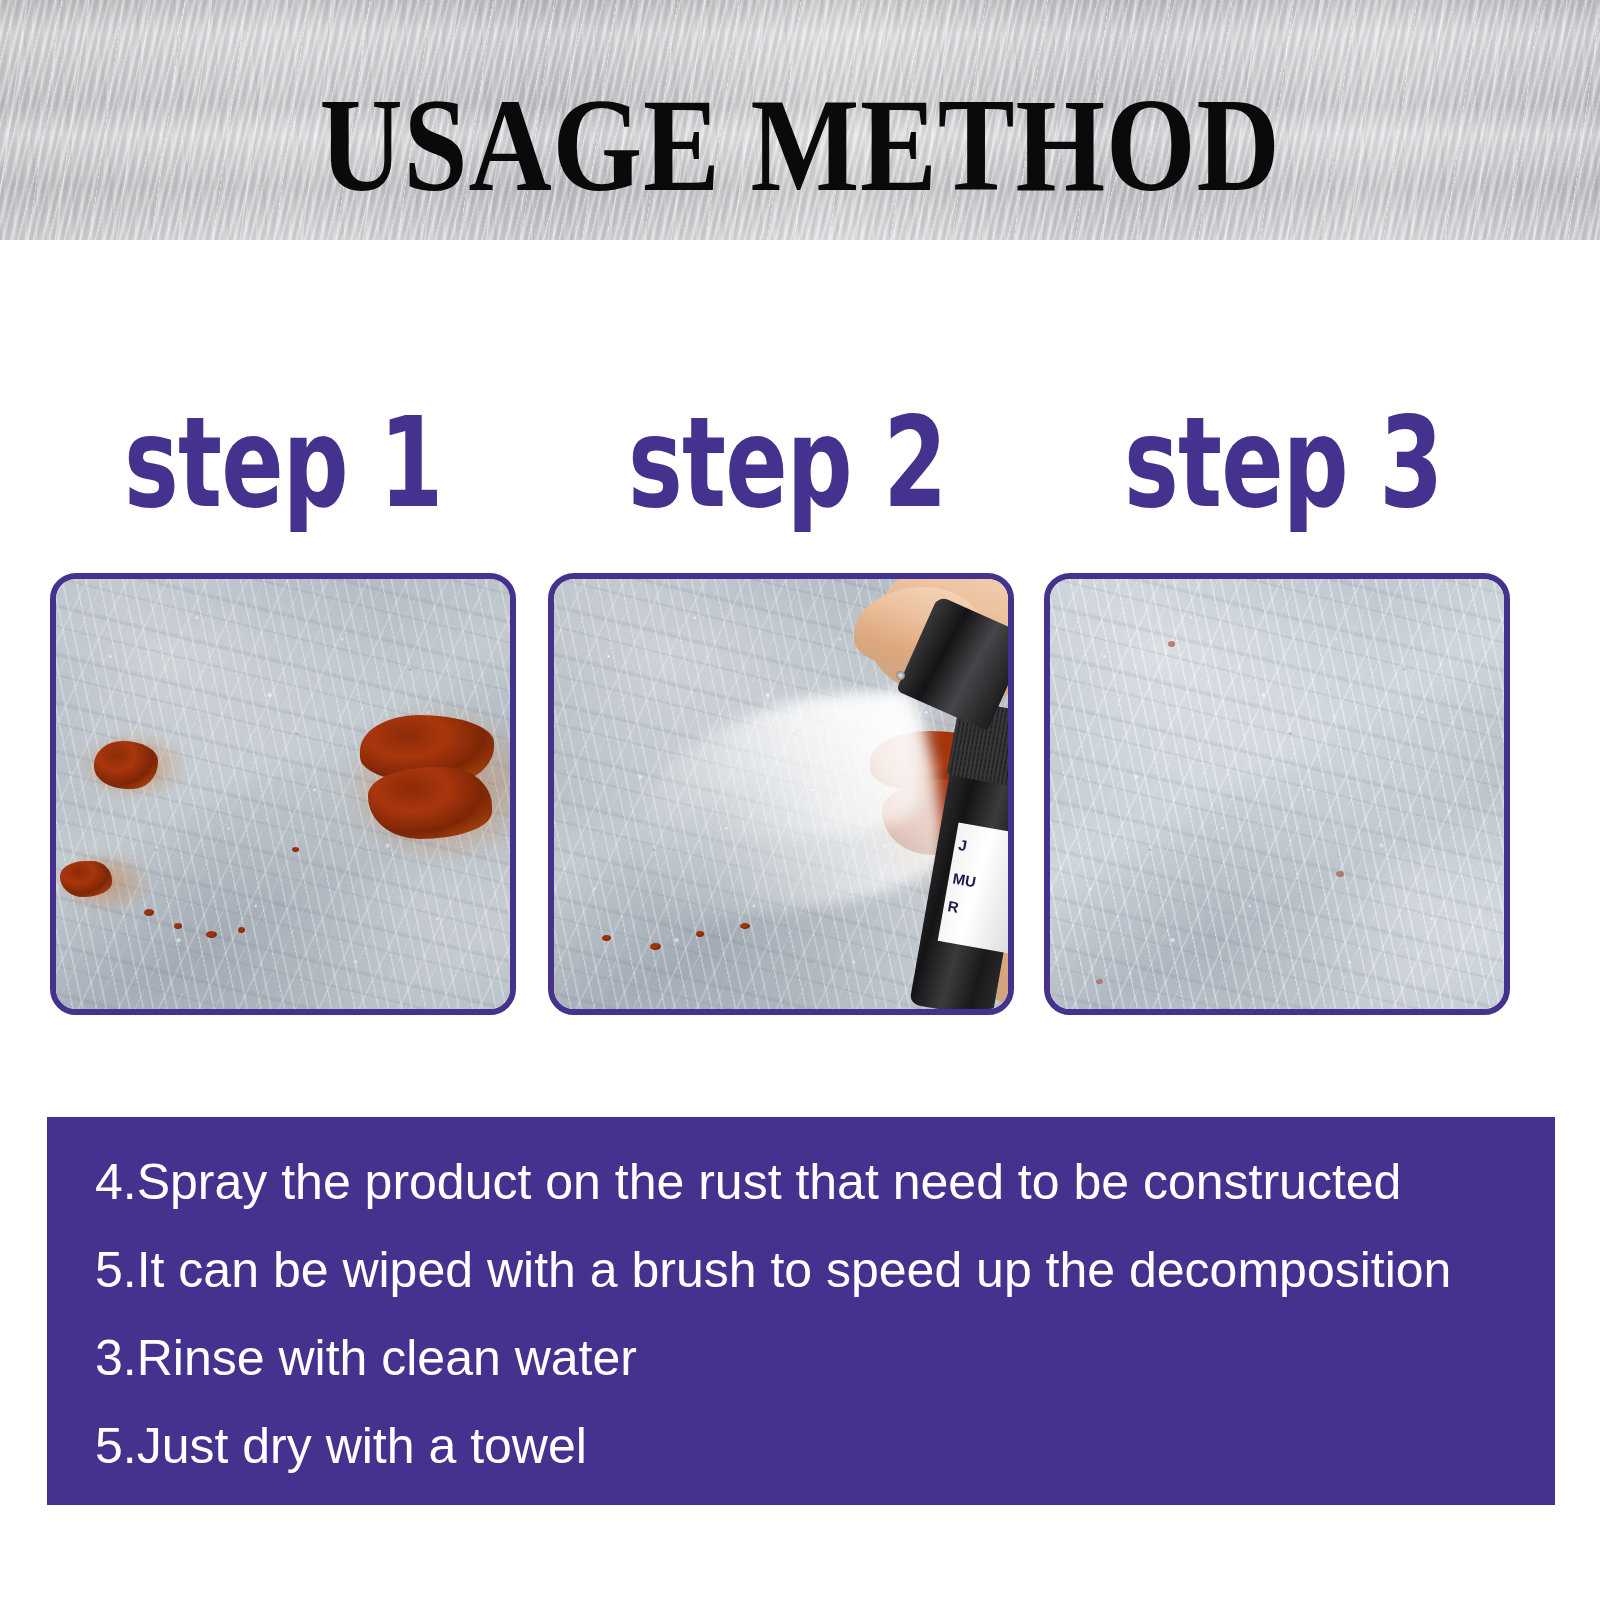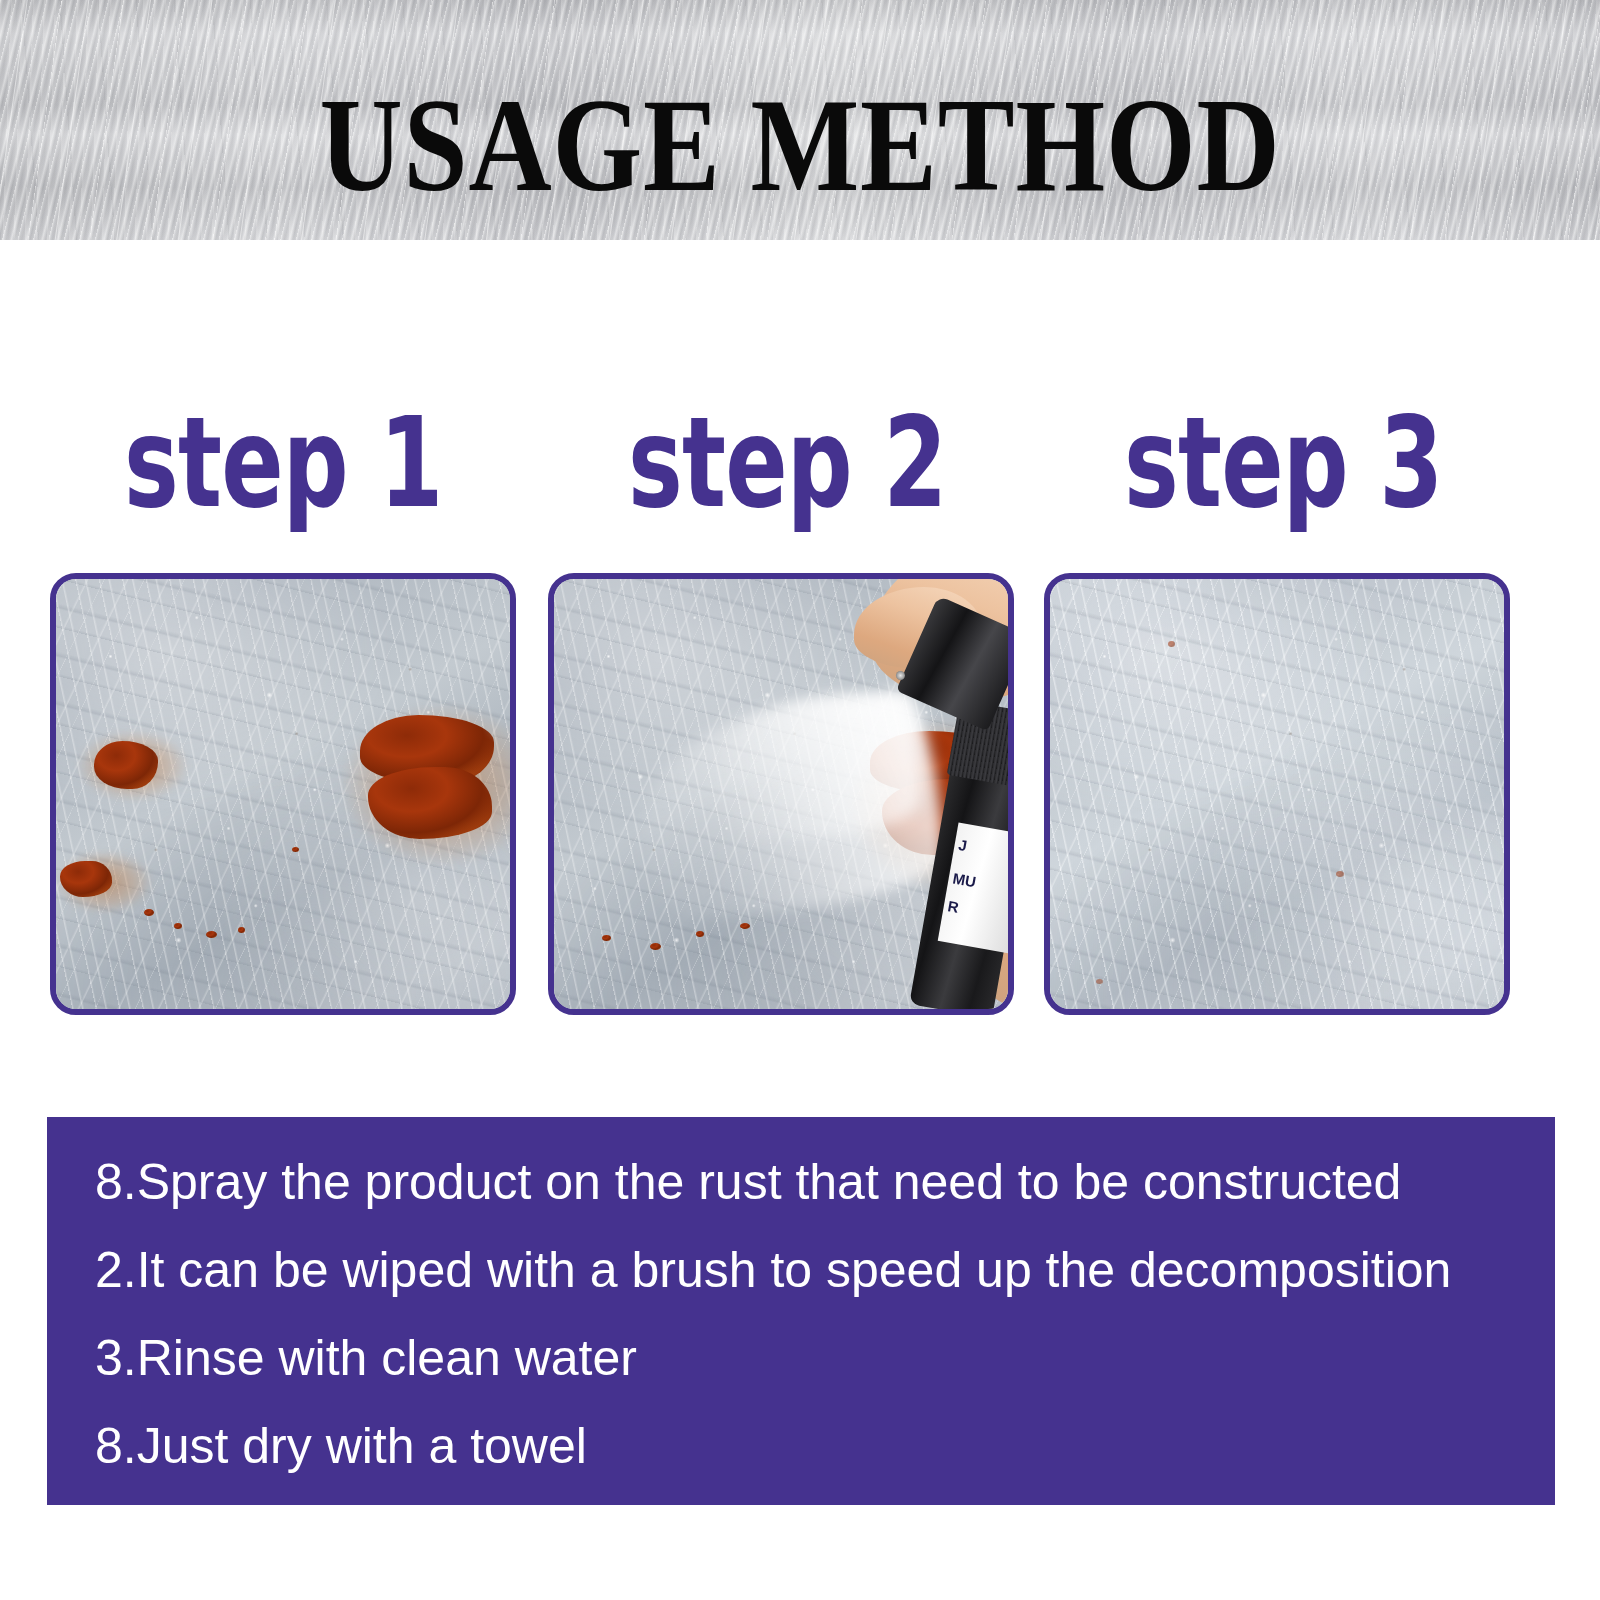--- a/index.html
+++ b/index.html
@@ -367,18 +367,18 @@
     <div class="metal-tex" style="filter: brightness(1.06) saturate(0.9);"></div>
     <div class="metal-speckle"></div>
     <div class="rust" style="left:118px; top:62px; width:7px; height:6px; border-radius:50%; opacity:.55;"></div>
     <div class="rust" style="left:286px; top:292px; width:8px; height:6px; border-radius:50%; opacity:.5;"></div>
     <div class="rust" style="left:46px; top:400px; width:7px; height:5px; border-radius:50%; opacity:.45;"></div>
   </div>
 </div>
 
 <div id="instructions-block">
   <ul id="instructions-list">
-    <li>8.Spray the product on the rust that need to be constructed</li>
-    <li>2.It can be wiped with a brush to speed up the decomposition</li>
+    <li>4.Spray the product on the rust that need to be constructed</li>
+    <li>5.It can be wiped with a brush to speed up the decomposition</li>
     <li>3.Rinse with clean water</li>
-    <li>8.Just dry with a towel</li>
+    <li>5.Just dry with a towel</li>
   </ul>
 </div>
 
 </body></html>

